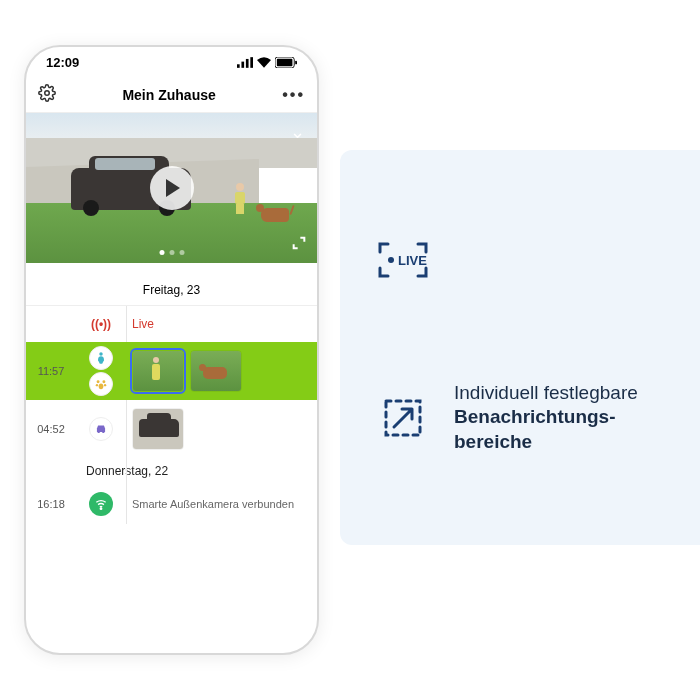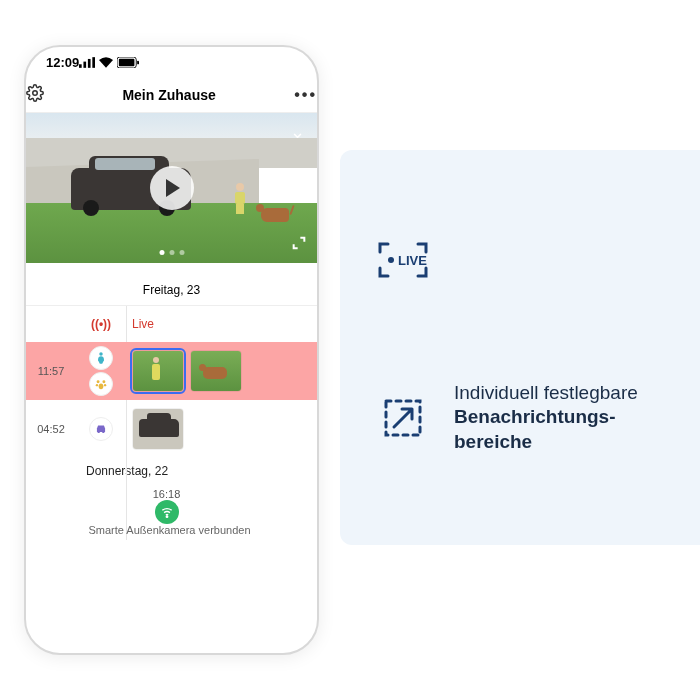--- a/index.html
+++ b/index.html
@@ -20,33 +20,33 @@
     border: 2px solid #d8d8d8;
     background: #fff;
     box-shadow: 0 2px 18px rgba(0,0,0,0.08);
     overflow: hidden;
     position: relative;
   }
   .status-bar {
     height: 30px;
     display: flex;
     align-items: center;
-    justify-content: flex-start;
+    justify-content: space-between;
     padding: 0 20px;
     font-size: 13px;
     font-weight: 600;
   }
   .status-icons { display: flex; gap: 4px; align-items: center; }
   .status-icons svg { height: 11px; }
   .header {
     height: 36px;
     display: flex;
     align-items: center;
     justify-content: space-between;
-    padding: 0 0;
+    padding: 0 12px;
     border-bottom: 1px solid #eee;
   }
   .header-title { font-size: 14px; font-weight: 600; }
   .gear, .more { color: #333; }
   .preview {
     position: relative;
     width: 100%;
     height: 150px;
     overflow: hidden;
   }
@@ -90,21 +90,21 @@
   .timeline {
     position: relative;
   }
   .tl-line {
     position:absolute; left:100px; top:0; bottom:0; width:1px; background:#e5e5e5;
   }
   .tl-row {
     display:flex; align-items:center; min-height:58px; padding:4px 10px 4px 0;
     position:relative;
   }
-  .tl-row.highlight { background:#fca5a5; }
+  .tl-row.highlight { background:#84cc16; }
   .tl-time { width:50px; font-size:11px; color:#555; text-align:center; }
   .tl-icons { width:50px; display:flex; flex-direction:column; gap:2px; align-items:center; position:relative; }
   .ic { width:24px; height:24px; border-radius:50%; display:flex; align-items:center; justify-content:center; font-size:12px; }
   .ic-broadcast { color:#d43a2f; font-weight:bold; }
   .ic-person { background:#fff; border:1px solid #eee; }
   .ic-paw { background:#fff; border:1px solid #eee; }
   .ic-car { background:#fff; border:1px solid #eee; }
   .ic-wifi { background:#2fb968; color:#fff; }
   .tl-content { flex:1; display:flex; gap:6px; align-items:center; padding-left:6px; }
   .tl-live-label { color:#d43a2f; font-size:12px; font-weight:500; }
@@ -273,21 +273,21 @@
         <div class="thumb">
             <div class="thumb-gravel"></div>
             <div class="thumb-car"></div>
           </div>
       </div>
     </div>
 
     <div class="date-sep">Donnerstag, 22</div>
 
 
-    <div class="tl-row" style="min-height:40px;flex-direction:column;">
+    <div class="tl-row" style="min-height:40px;">
       <div class="tl-time">16:18</div>
       <div class="tl-icons">
           <span class="ic ic-wifi">
             <svg width="14" height="14" viewBox="0 0 24 24" fill="none" stroke="#fff" stroke-width="2.5">
               <path d="M4 9a14 14 0 0 1 16 0M7 13a9 9 0 0 1 10 0M10 17a4 4 0 0 1 4 0"></path>
               <circle cx="12" cy="20" r="1.2" fill="#fff"></circle>
             </svg>
           </span>
         </div>
       <div class="tl-content">

